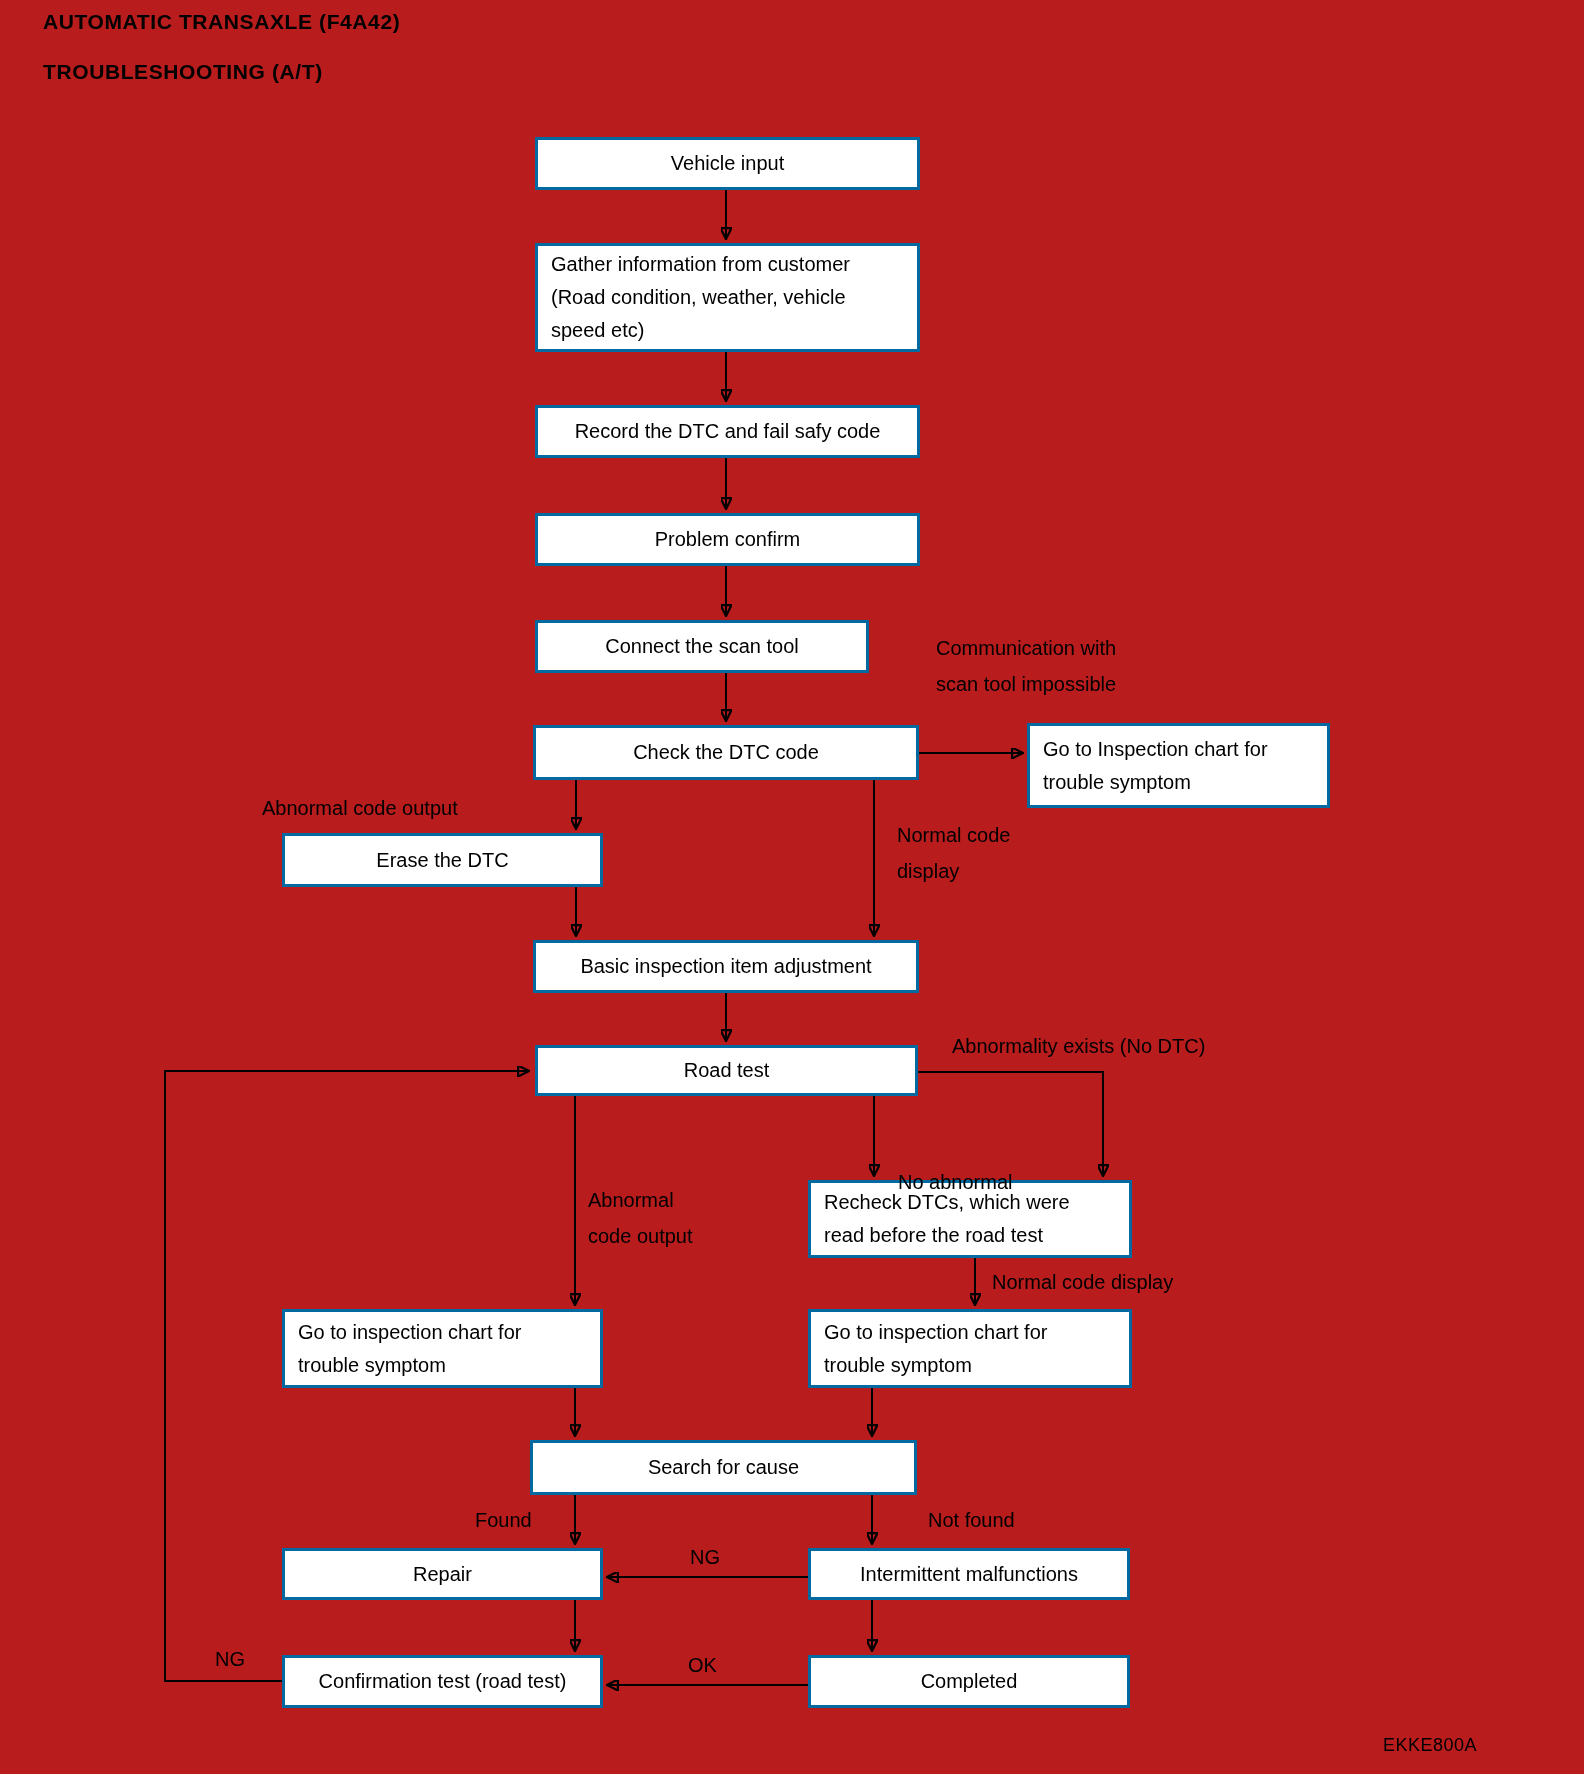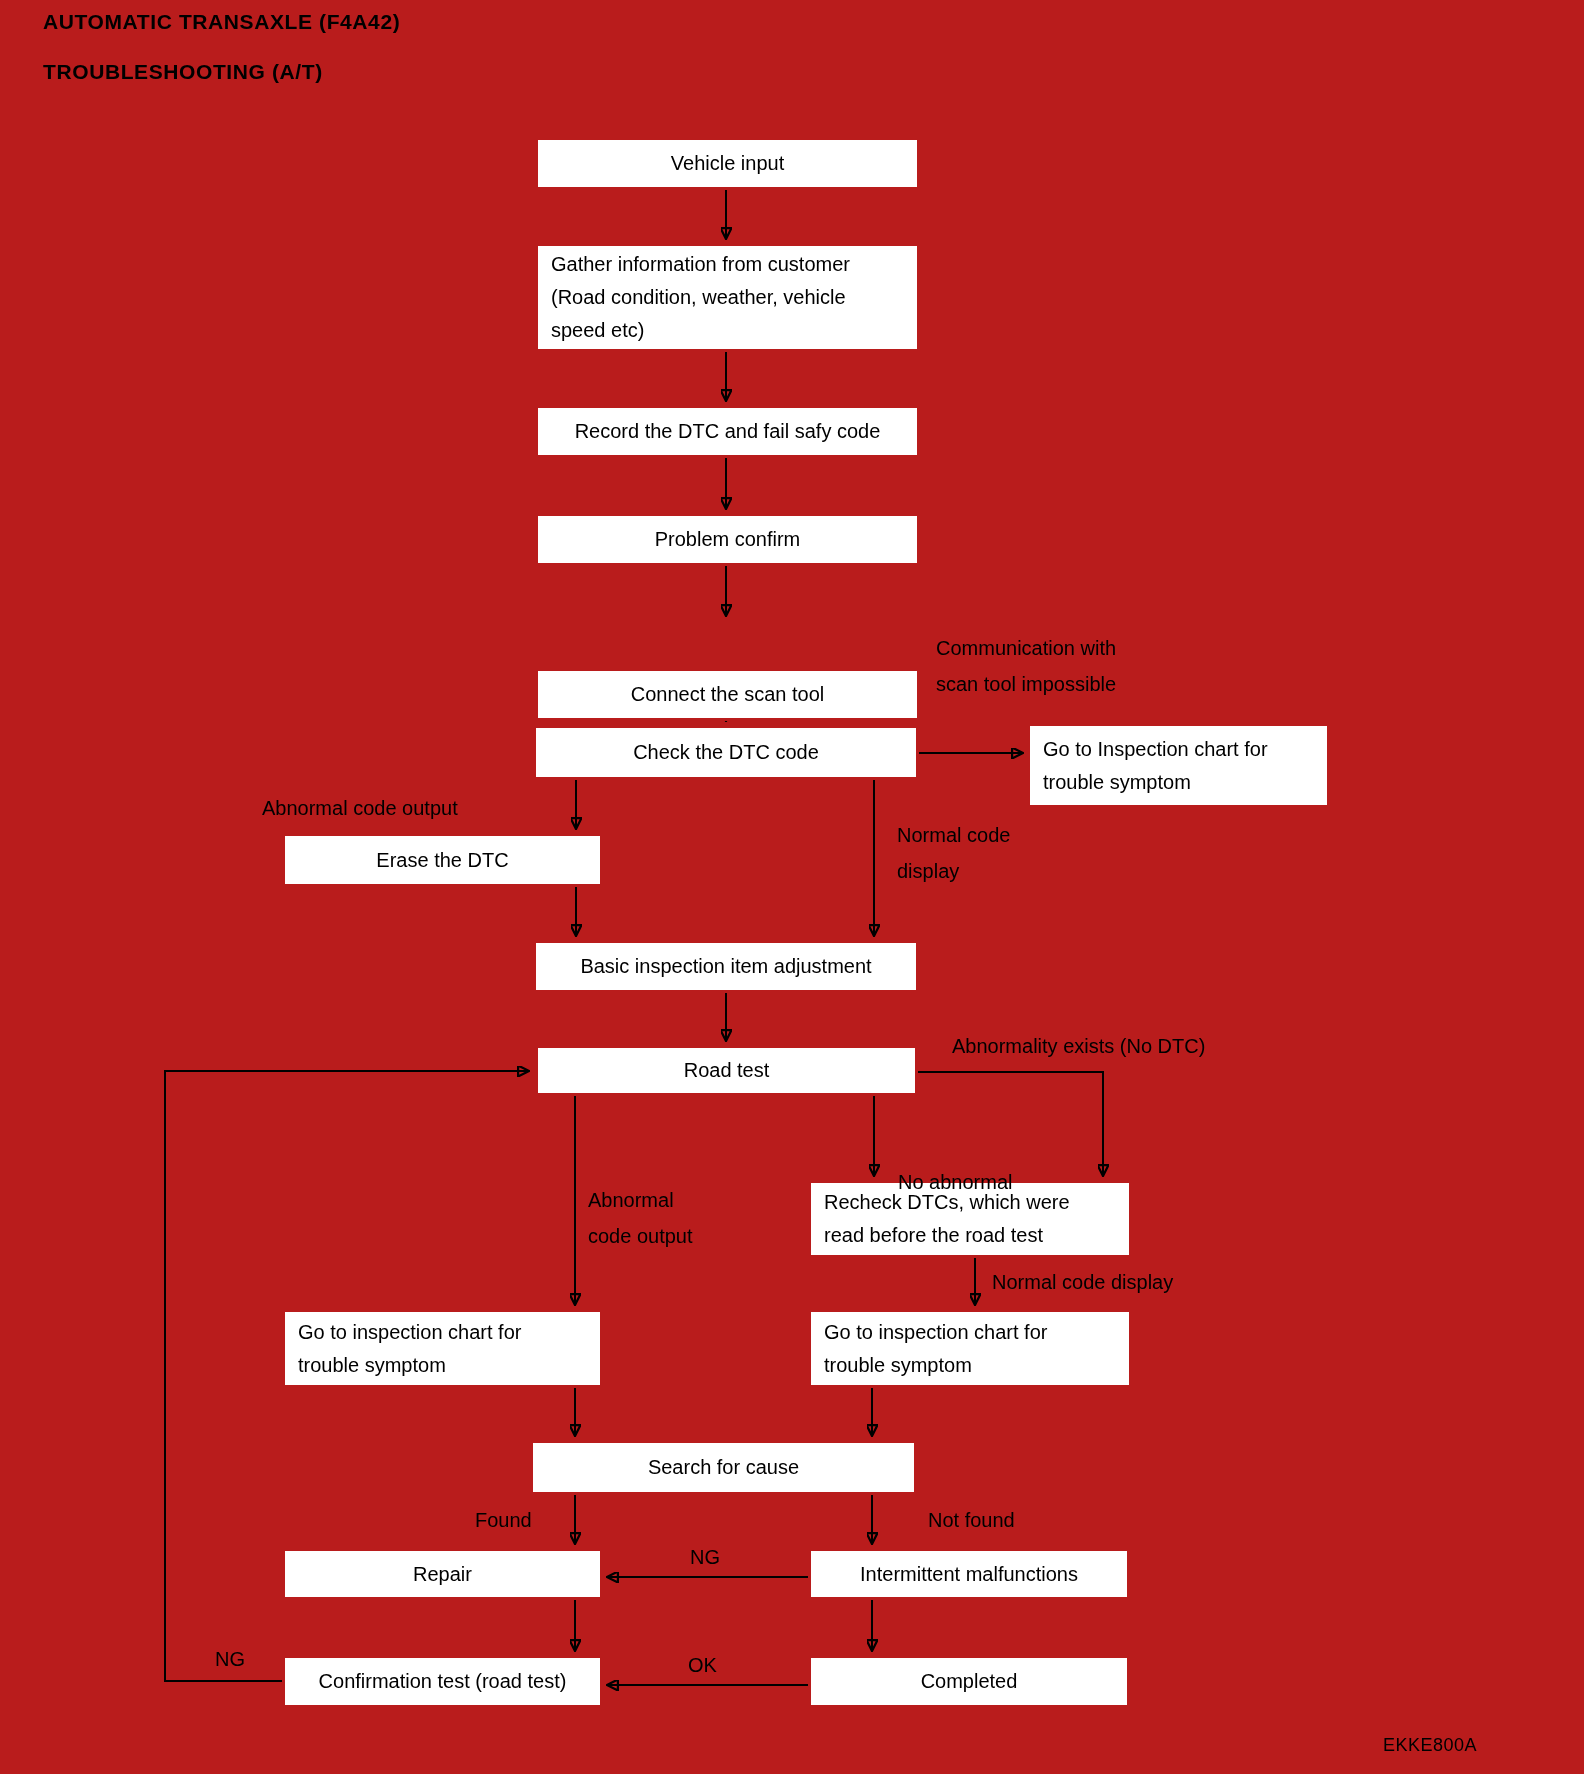--- a/index.html
+++ b/index.html
@@ -14,21 +14,21 @@
   #connectors{position:absolute;left:0;top:0;width:1584px;height:1774px;}
   #connectors path{stroke:#000;stroke-width:2;fill:none;}
   .hdr{
     position:absolute;left:43px;
     font-size:21px;font-weight:700;letter-spacing:0.6px;
     white-space:nowrap;
   }
   .node{
     position:absolute;
     box-sizing:border-box;
-    border:3px solid #b91c1c;
+    border:3px solid #0369a1;
     background:#fff;
     display:flex;flex-direction:column;
     justify-content:center;align-items:center;
     font-size:20px;line-height:33px;
     white-space:nowrap;
   }
   .node.multi{align-items:flex-start;padding-left:13px;padding-right:6px;}
   .node span{display:block;}
   .lbl{
     position:absolute;
@@ -90,21 +90,21 @@
   </div>
 
   <div class="node" style="left:535px;top:405px;width:385px;height:53px;">
     <span>Record the DTC and fail safy code</span>
   </div>
 
   <div class="node" style="left:535px;top:513px;width:385px;height:53px;">
     <span>Problem confirm</span>
   </div>
 
-  <div class="node" style="left:535px;top:620px;width:385px;height:53px;margin-top:48px;">
+  <div class="node" style="left:535px;top:620px;width:334px;height:53px;">
     <span>Connect the scan tool</span>
   </div>
 
   <div class="node" style="left:533px;top:725px;width:386px;height:55px;">
     <span>Check the DTC code</span>
   </div>
 
   <div class="node multi" style="left:1027px;top:723px;width:303px;height:85px;">
     <span>Go to Inspection chart for</span>
     <span>trouble symptom</span>

